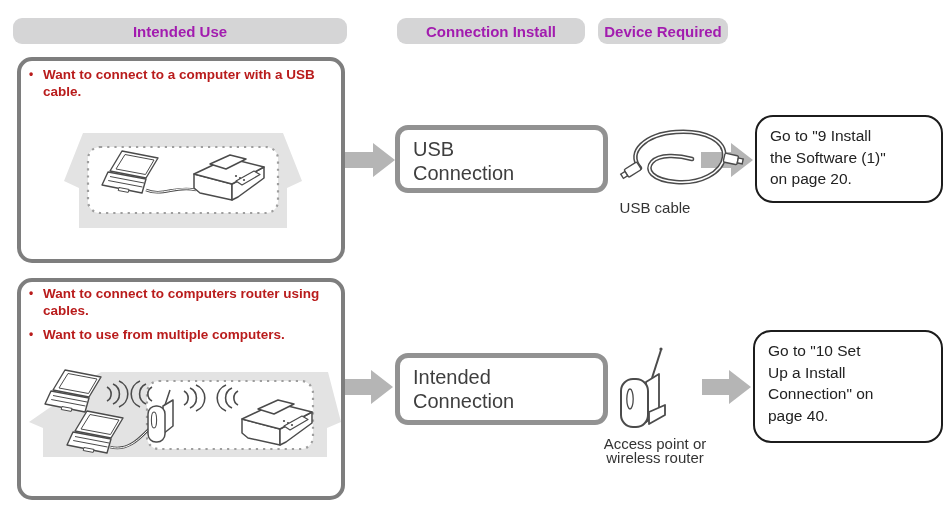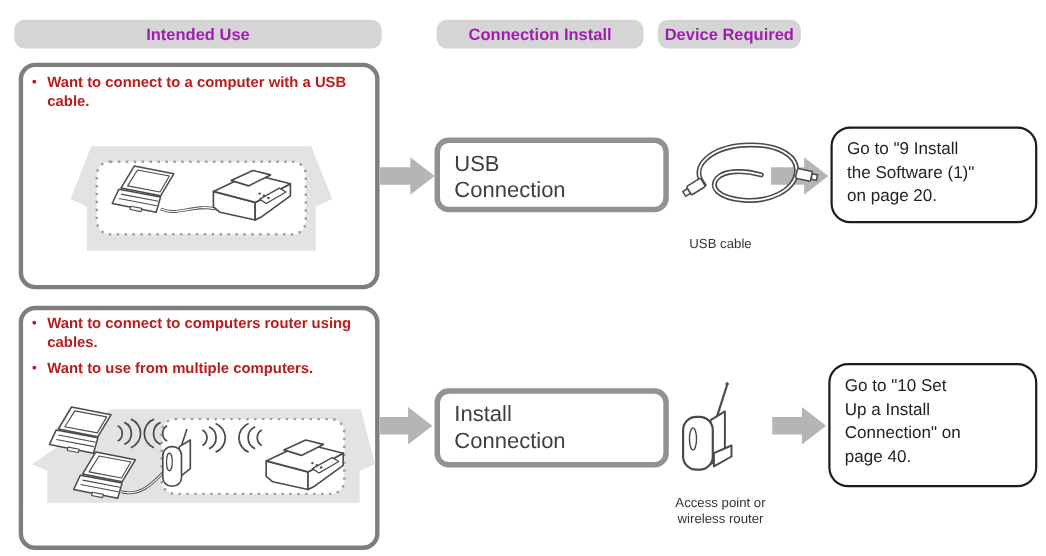--- a/index.html
+++ b/index.html
@@ -42,21 +42,21 @@
   .method-box.m1{top:125px;height:68px;}
   .method-box.m2{top:353px;height:72px;}
   
   .goto-box{
     position:absolute;background:#fff;border:2.5px solid #1c1c1c;border-radius:18px;
     box-sizing:border-box;padding:8px 8px 0 13px;font-size:15.5px;line-height:21.5px;color:#222;
   }
   .goto-box.g1{left:755px;top:115px;width:188px;height:88px;}
   .goto-box.g2{left:753px;top:330px;width:190px;height:113px;}
   
-  .device-caption{position:absolute;font-size:12px;line-height:14px;color:#333;margin-top:13px;}
+  .device-caption{position:absolute;font-size:15px;line-height:14px;color:#333;}
   .cap1{left:600px;top:201px;width:110px;text-align:center;}
   .cap2{left:599px;top:437px;width:112px;text-align:center;}
 </style>
 </head>
 <body>
 
 <div class="stage">
 
   <div class="pill pill-intended">Intended Use</div>
   <div class="pill pill-method">Connection Install</div>
@@ -163,21 +163,21 @@
       <rect x="621" y="379" width="27" height="48" rx="12" stroke-width="2"></rect>
       <ellipse cx="630" cy="399" rx="3.2" ry="10" stroke-width="1.3"></ellipse>
     </g>
   </svg>
 
   <div class="method-box m1">
     <div>USB</div>
     <div>Connection</div>
   </div>
   <div class="method-box m2">
-    <div>Install</div>
+    <div>Intended</div>
     <div>Connection</div>
   </div>
 
   <div class="device-caption cap1">USB cable</div>
   <div class="device-caption cap2">
     <div>Access point or</div>
     <div>wireless router</div>
   </div>
 
   <div class="goto-box g1">

